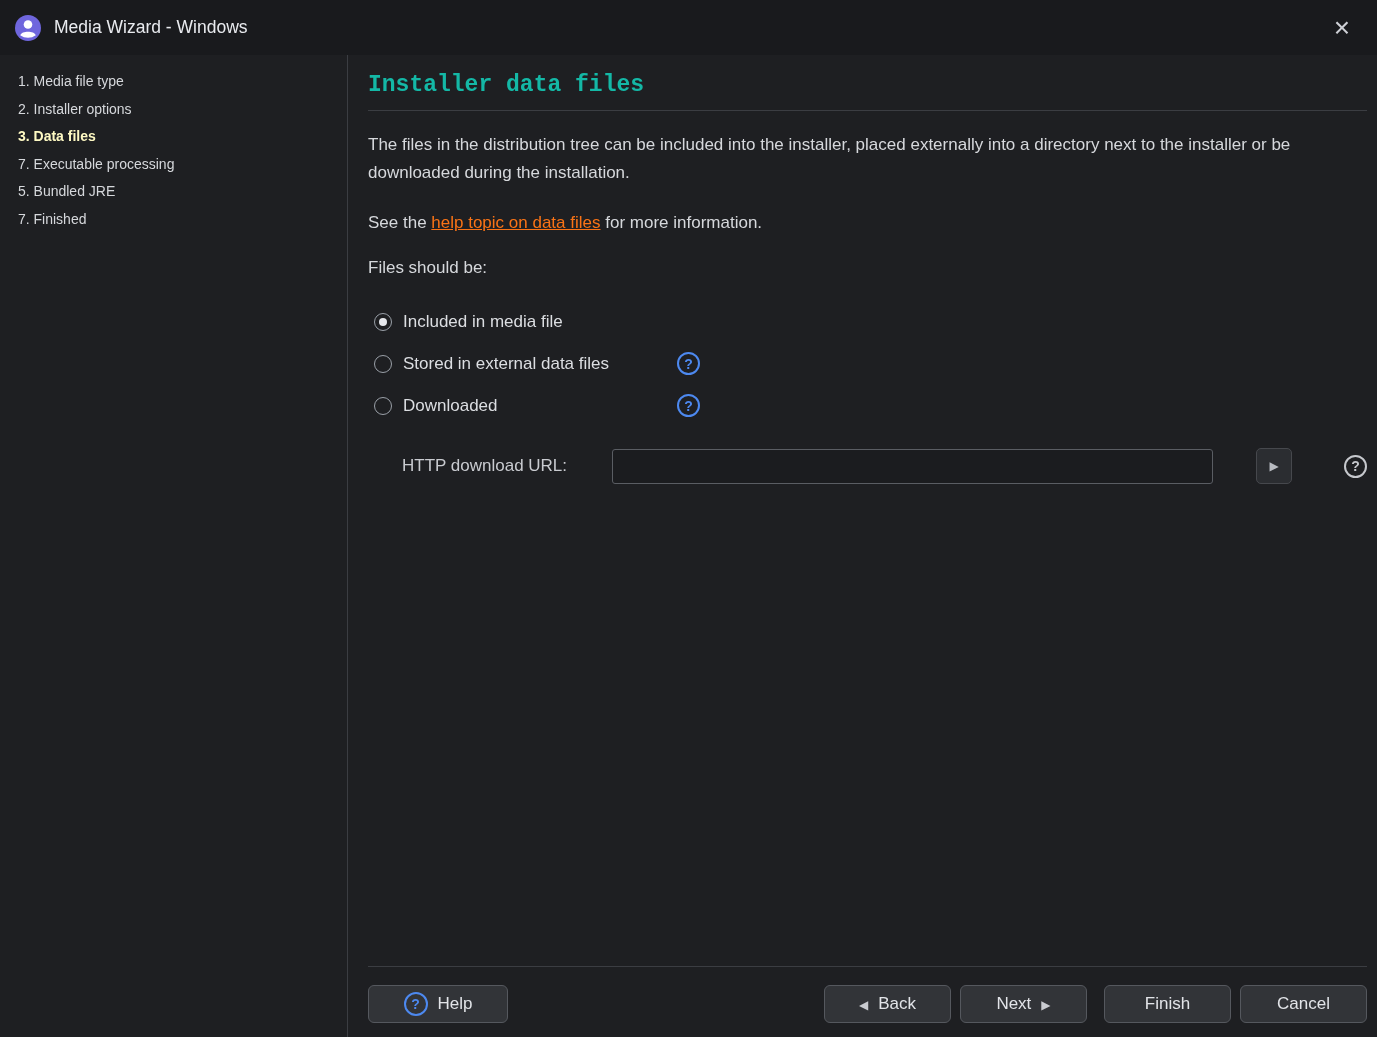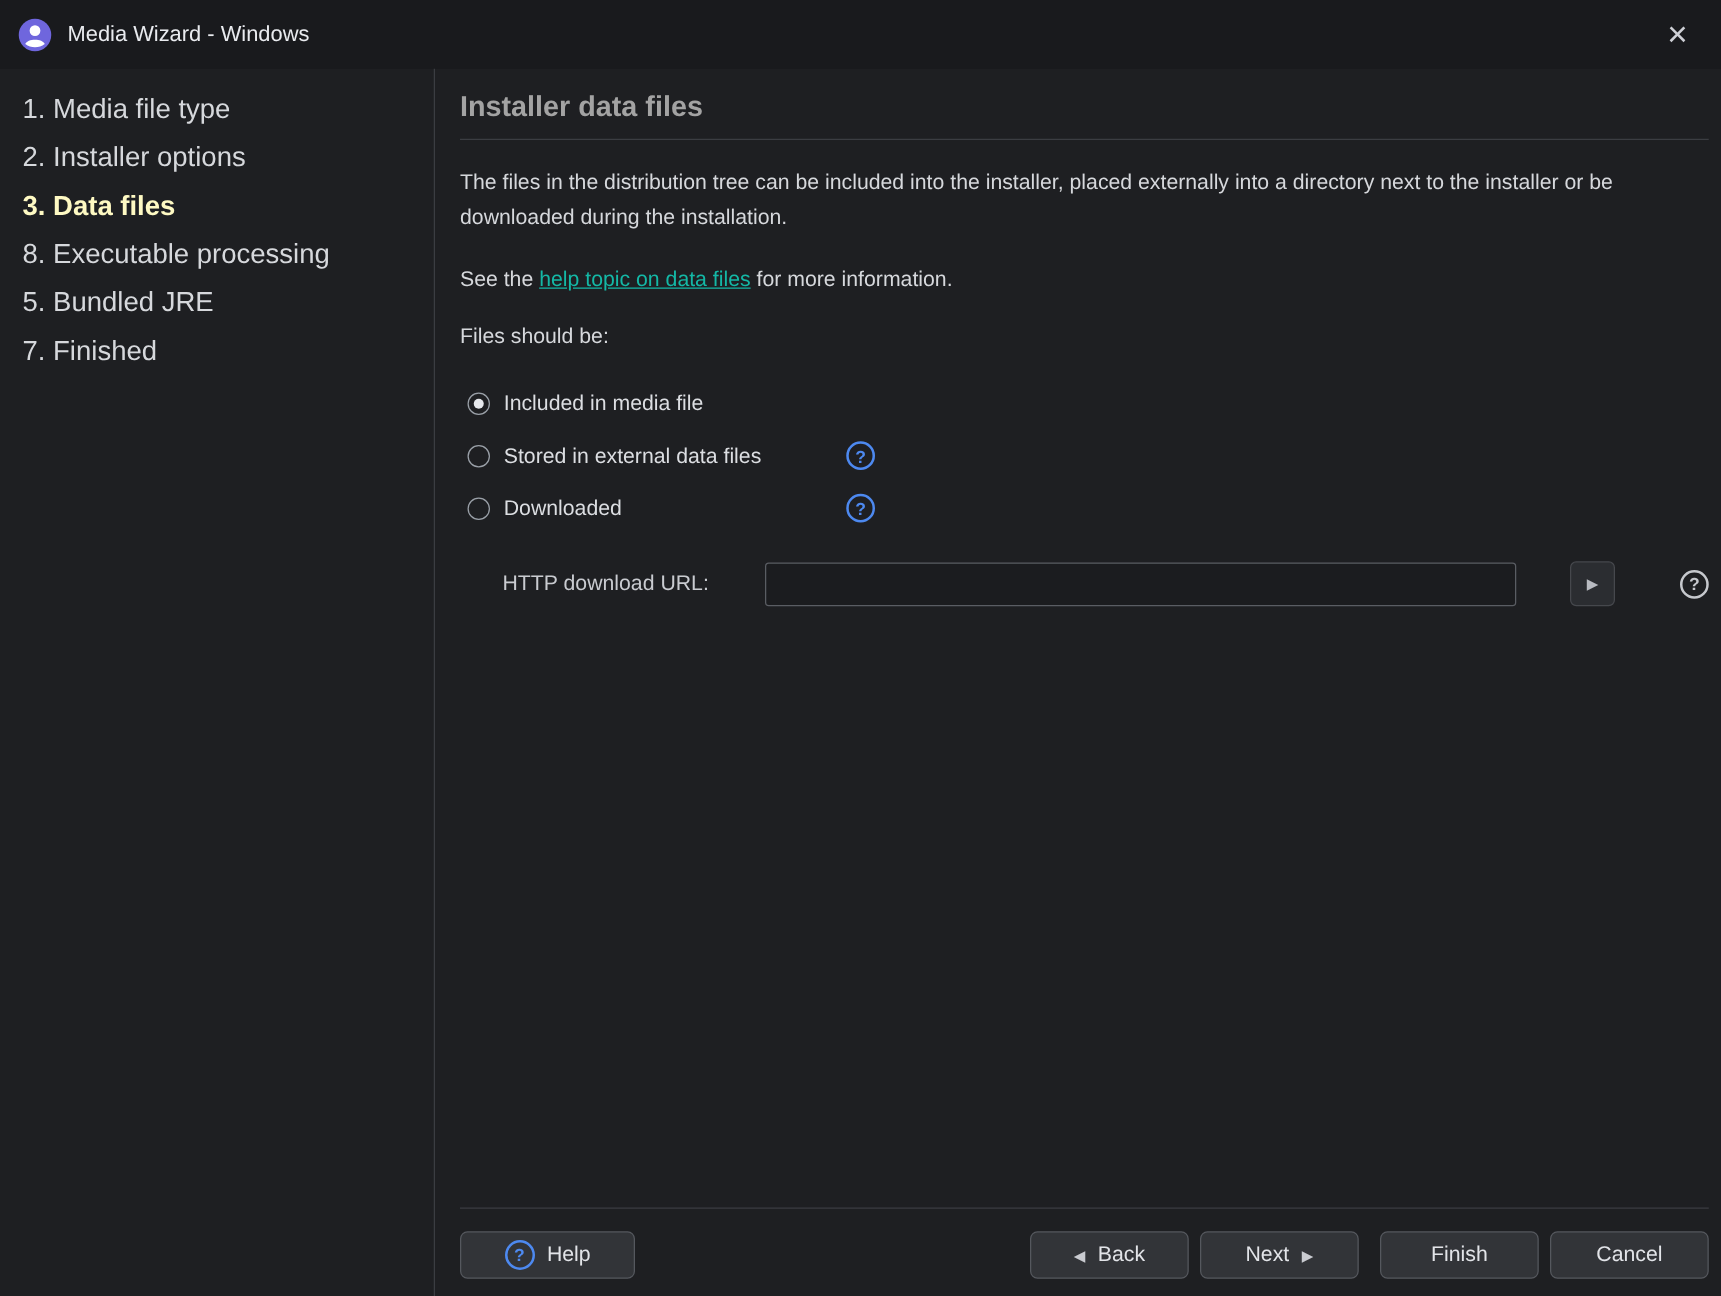--- a/index.html
+++ b/index.html
@@ -22,36 +22,36 @@
   .close-btn {
     margin-left:auto; width:34px; height:34px; border:none; background:transparent;
     color:#ced0d6; font-size:28px; line-height:30px; cursor:pointer; padding:0;
     font-family:"Liberation Sans", sans-serif;
   }
 
   
   .body-row { flex:1; display:flex; min-height:0; }
   .sidebar {
     flex:0 0 348px; width:348px; border-right:1px solid #3b3d42;
-    padding:13px 10px 0 18px; font-size:22px;
+    padding:13px 10px 0 18px; font-size:14px;
   }
   .step { padding:4px 0; color:#d6d8dc; line-height:1.4; white-space:nowrap; }
   .step.active { font-weight:bold; color:#fef9c3; }
 
   .content {
     flex:1; min-width:0; display:flex; flex-direction:column;
     padding:0 10px 14px 20px;
   }
 
   
-  .page-title { font-size:23px; font-weight:bold; color:#a3a3a3; margin:17px 0 12px; }
+  .page-title { font-size:23px; font-weight:bold; color:#14b8a6; margin:17px 0 12px;font-family:Liberation Mono, monospace; }
   .rule { border:none; border-top:1px solid #3b3d42; margin:0; width:100%; }
   .intro { margin:20px 0 0; line-height:28px; color:#d6d8dc; }
   .see { margin:26px 0 0; color:#d6d8dc; }
-  .link { color:#14b8a6; text-decoration:underline; cursor:pointer; }
+  .link { color:#f97316; text-decoration:underline; cursor:pointer; }
   .files-label { margin:25px 0 0; color:#d6d8dc; }
 
   .radio-group { margin-top:31px; }
   .radio-row { display:flex; align-items:center; margin:0 0 17px 6px; height:25px; cursor:pointer; }
   .radio {
     flex:0 0 18px; width:18px; height:18px; border-radius:50%;
     border:1.5px solid #9aa0a8; position:relative; background:transparent;
   }
   .radio.checked::after {
     content:""; position:absolute; left:50%; top:50%; width:8px; height:8px;
@@ -117,21 +117,21 @@
       <span>×</span>
     </button>
   </header>
 
   <div class="body-row">
 
     <nav class="sidebar">
       <div class="step">1. Media file type</div>
       <div class="step">2. Installer options</div>
       <div class="step active">3. Data files</div>
-      <div class="step">8. Executable processing</div>
+      <div class="step">7. Executable processing</div>
       <div class="step">5. Bundled JRE</div>
       <div class="step">7. Finished</div>
     </nav>
 
     <main class="content">
 
       <h1 class="page-title">Installer data files</h1>
       <hr class="rule">
 
       <p class="intro">The files in the distribution tree can be included into the installer, placed externally into a directory next to the installer or be downloaded during the installation.</p>

